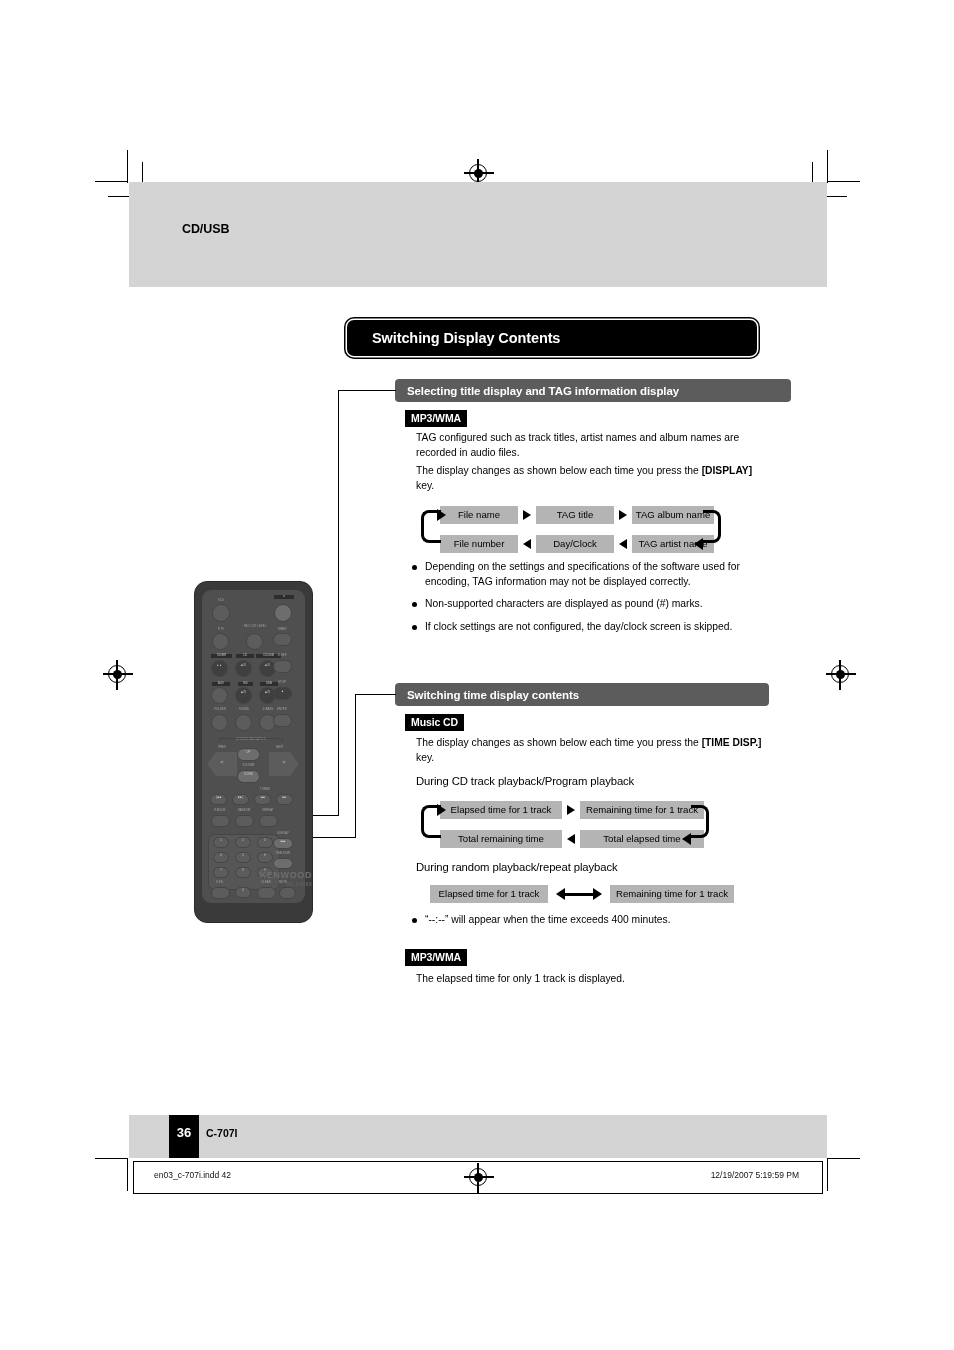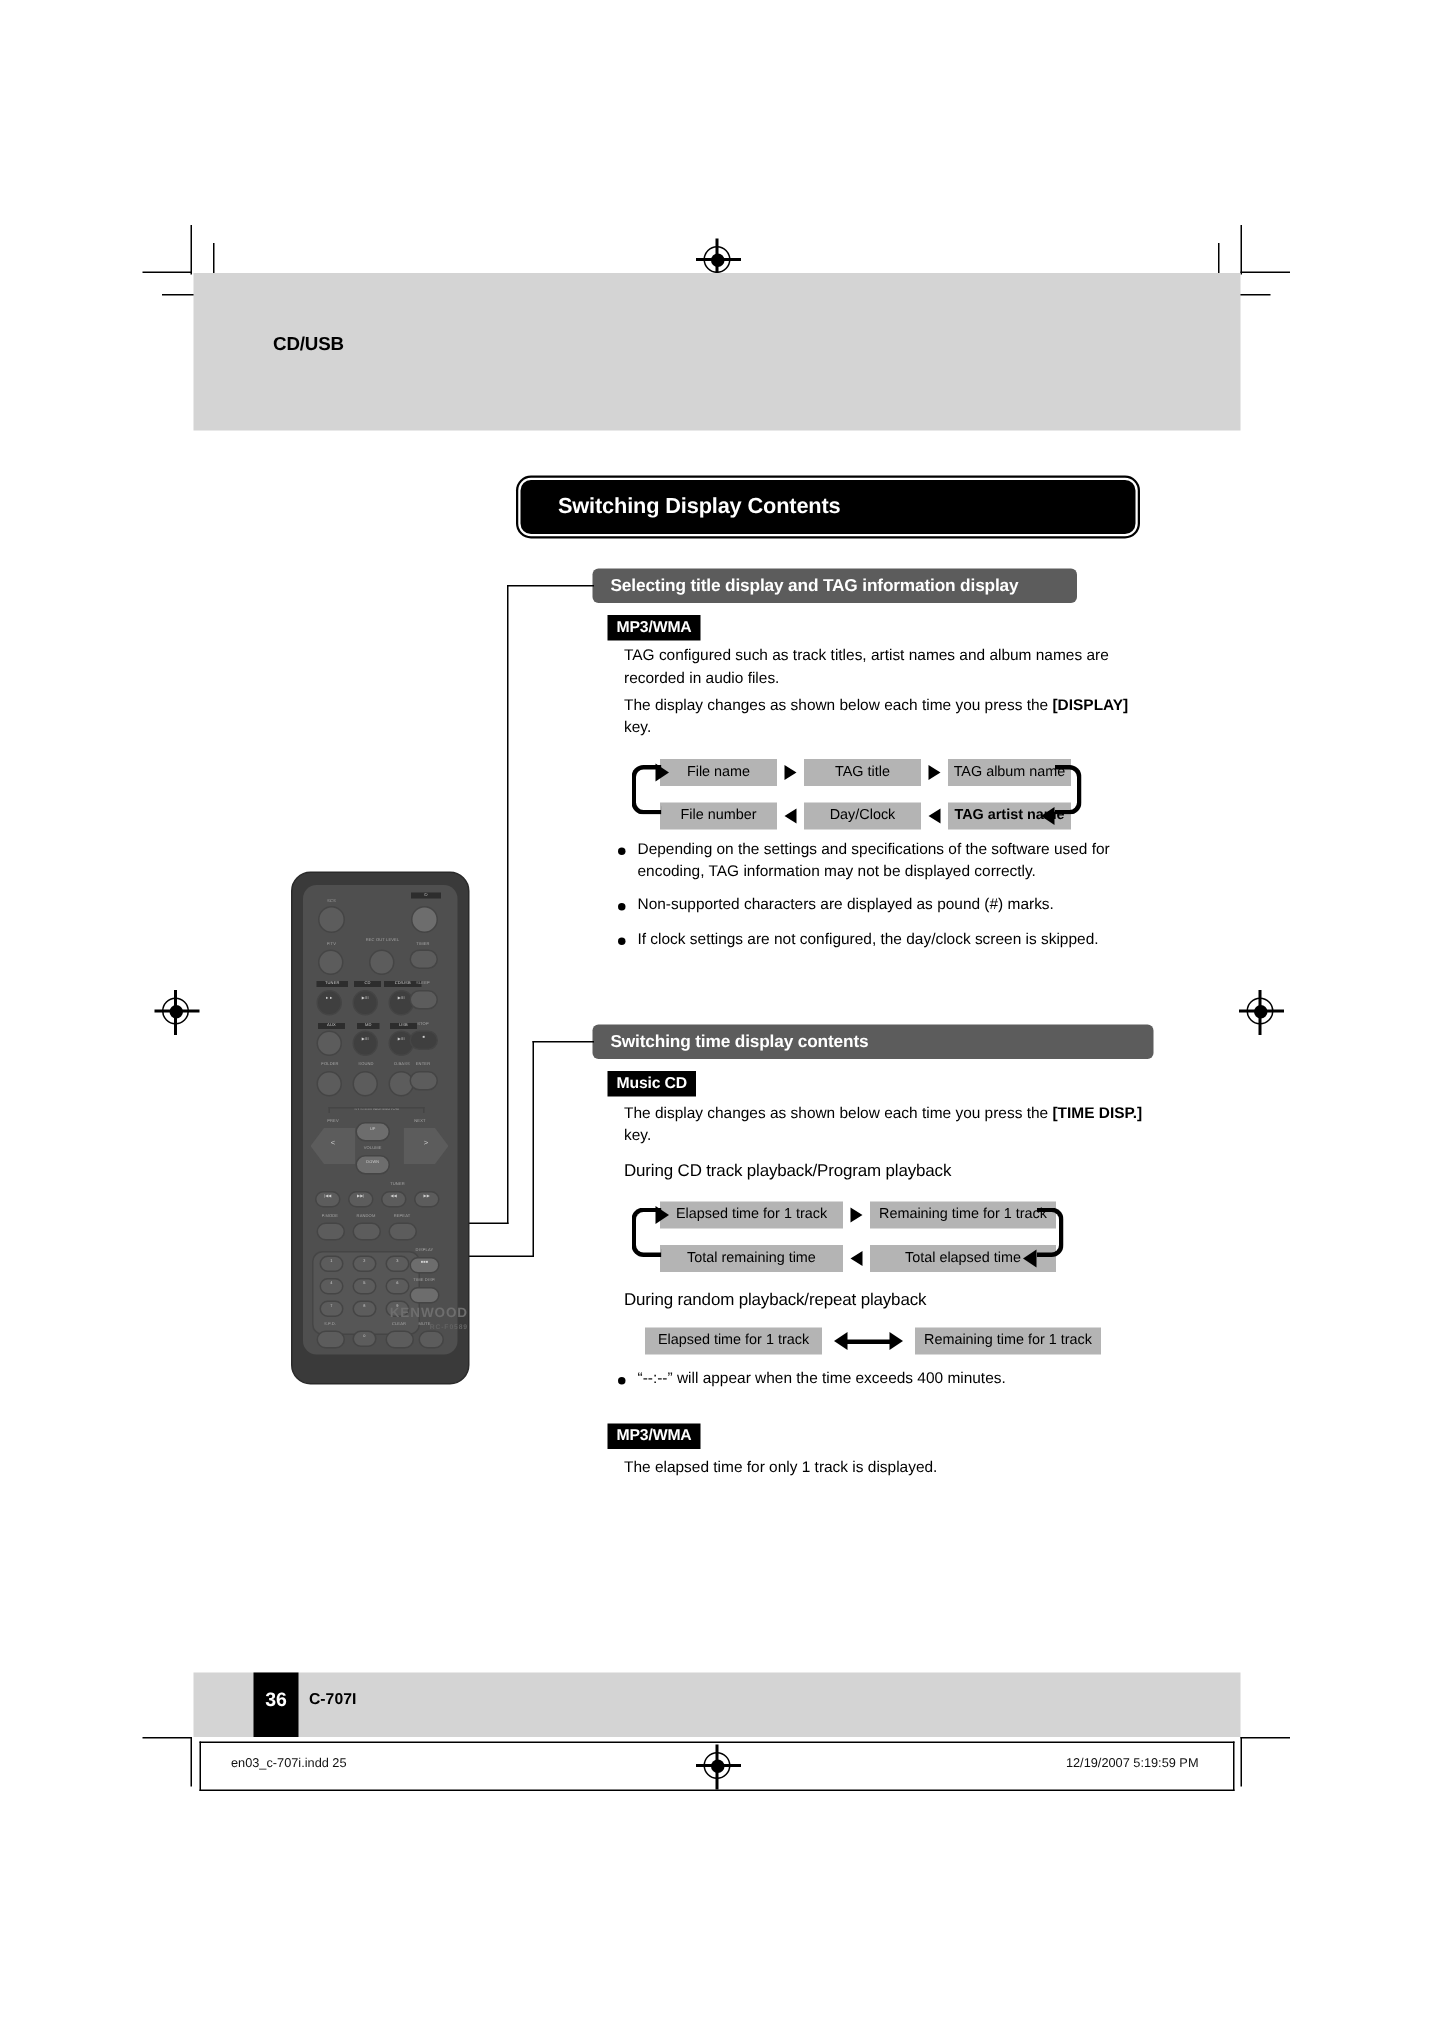--- a/index.html
+++ b/index.html
@@ -137,21 +137,21 @@
     display: flex;
     align-items: center;
   }
   .section-bar span {
     color: #fff;
     font-size: 11.5px;
     font-weight: bold;
     padding-left: 12px;
     letter-spacing: -0.1px;
   }
-  #sec1 { left: 395px; top: 379px; width: 323px; }
+  #sec1 { left: 395px; top: 379px; width: 396px; }
   #sec2 { left: 395px; top: 683px; width: 374px; }
 
   
   .fmt-tag {
     position: absolute;
     background: #000;
     color: #fff;
     font-size: 10.5px;
     font-weight: bold;
     padding: 2px 6px 3px 6px;
@@ -383,21 +383,21 @@
     <div class="tri right"></div>
     <div class="chip" style="width:78px;">TAG title</div>
     <div class="tri right"></div>
     <div class="chip" style="width:82px;">TAG album name</div>
   </div>
   <div class="flow-row r2">
     <div class="chip" style="width:78px;">File number</div>
     <div class="tri left"></div>
     <div class="chip" style="width:78px;">Day/Clock</div>
     <div class="tri left"></div>
-    <div class="chip" style="width:82px;font-weight:bold;">TAG artist name</div>
+    <div class="chip" style="width:82px;">TAG artist name</div>
   </div>
 </div>
 
 <div class="loop-left" style="left:421px;top:510px;width:20px;height:33px;"></div>
 <div class="arrowhead right" style="left:437px;top:509px;"></div>
 <div class="loop-right" style="left:703px;top:510px;width:18px;height:33px;"></div>
 <div class="arrowhead left" style="left:694px;top:538px;"></div>
 
 <div class="bullets" style="left:410px;top:560px;width:355px;">
   <div class="bullet">Depending on the settings and specifications of the software used for encoding, TAG information may not be displayed correctly.</div>
@@ -592,14 +592,14 @@
 
 <div class="footer-band"></div>
 <div class="footer-pagebox"></div>
 <div class="footer-pagenum">36</div>
 <div class="footer-model">C-707I</div>
 
 <div class="footer-rule"></div>
 <div class="footer-rule2"></div>
 <div class="vrule-l"></div>
 <div class="vrule-r"></div>
-<div class="print-footer-left">en03_c-707i.indd   25</div>
+<div class="print-footer-left">en03_c-707i.indd   42</div>
 <div class="print-footer-right">12/19/2007   5:19:59 PM</div>
 
 </body></html>

